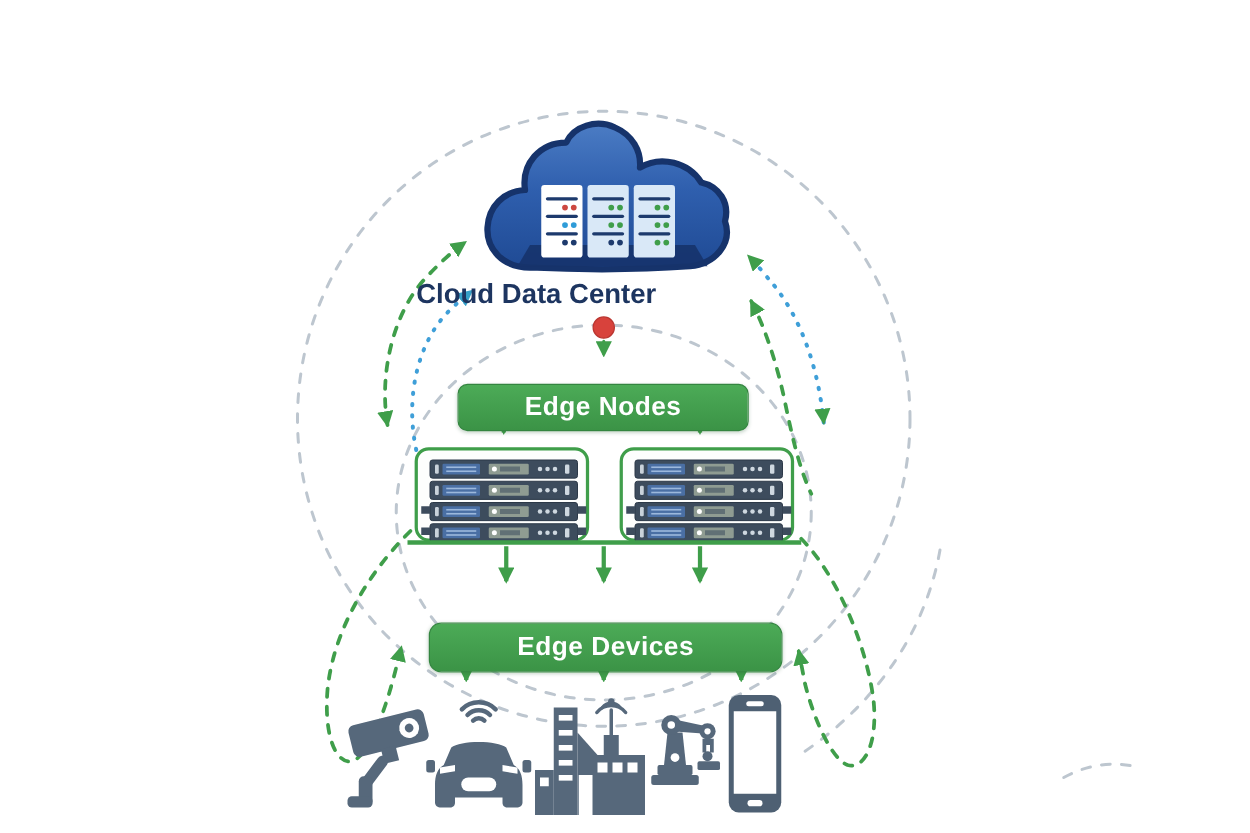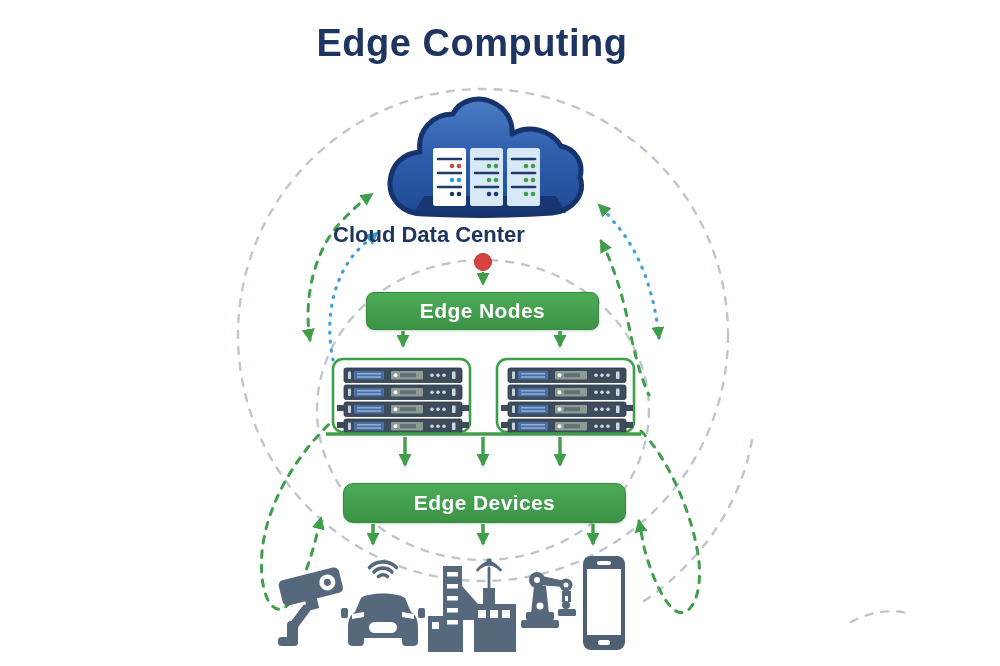--- a/index.html
+++ b/index.html
@@ -7,21 +7,21 @@
          font-family:"Liberation Sans",sans-serif;}
   .stage svg.layer{position:absolute;left:0;top:0;}
   .title{position:absolute;left:0;top:22px;width:944px;text-align:center;
          font-size:38px;font-weight:700;color:#1d3560;letter-spacing:.5px;}
   .cloud-label{position:absolute;left:333px;top:222px;width:300px;text-align:left;
          font-size:22px;font-weight:700;color:#1d3560;}
   .gbox{position:absolute;display:flex;align-items:center;justify-content:center;
          color:#ffffff;font-weight:700;font-size:21px;letter-spacing:.4px;
          background:linear-gradient(180deg,#4cab57,#3b9346);
          border:1px solid #348540;border-radius:8px;
-         box-shadow:0 1px 3px rgba(40,90,50,.25);}
+         box-shadow:0 1px 3px rgba(40,90,50,.25);margin-top:15px;}
   #edge-nodes{left:366px;top:292px;width:231px;height:36px;}
   #edge-devices{left:343px;top:483px;width:281px;height:38px;border-radius:10px;}
 </style>
 </head>
 <body>
 
 <div class="stage">
 
   <svg class="layer" width="1000" height="666" viewBox="0 0 1000 666">
     <defs>
@@ -240,21 +240,20 @@
 
       <g transform="translate(583,556)">
         <rect x="0" y="0" width="42" height="94" rx="8" fill="#4e6073"></rect>
         <rect x="4" y="13" width="34" height="66" fill="#ffffff"></rect>
         <rect x="14" y="5" width="14" height="4" rx="2" fill="#ffffff"></rect>
         <rect x="15" y="84" width="12" height="5" rx="2.5" fill="#ffffff"></rect>
       </g>
     </g>
   </svg>
 
-  <div class="title">Edge Computing</div>
 
   <div class="cloud-label">Cloud Data Center</div>
 
   <div class="gbox" id="edge-nodes">
     <span>Edge Nodes</span>
   </div>
 
   <div class="gbox" id="edge-devices">
     <span>Edge Devices</span>
   </div>

